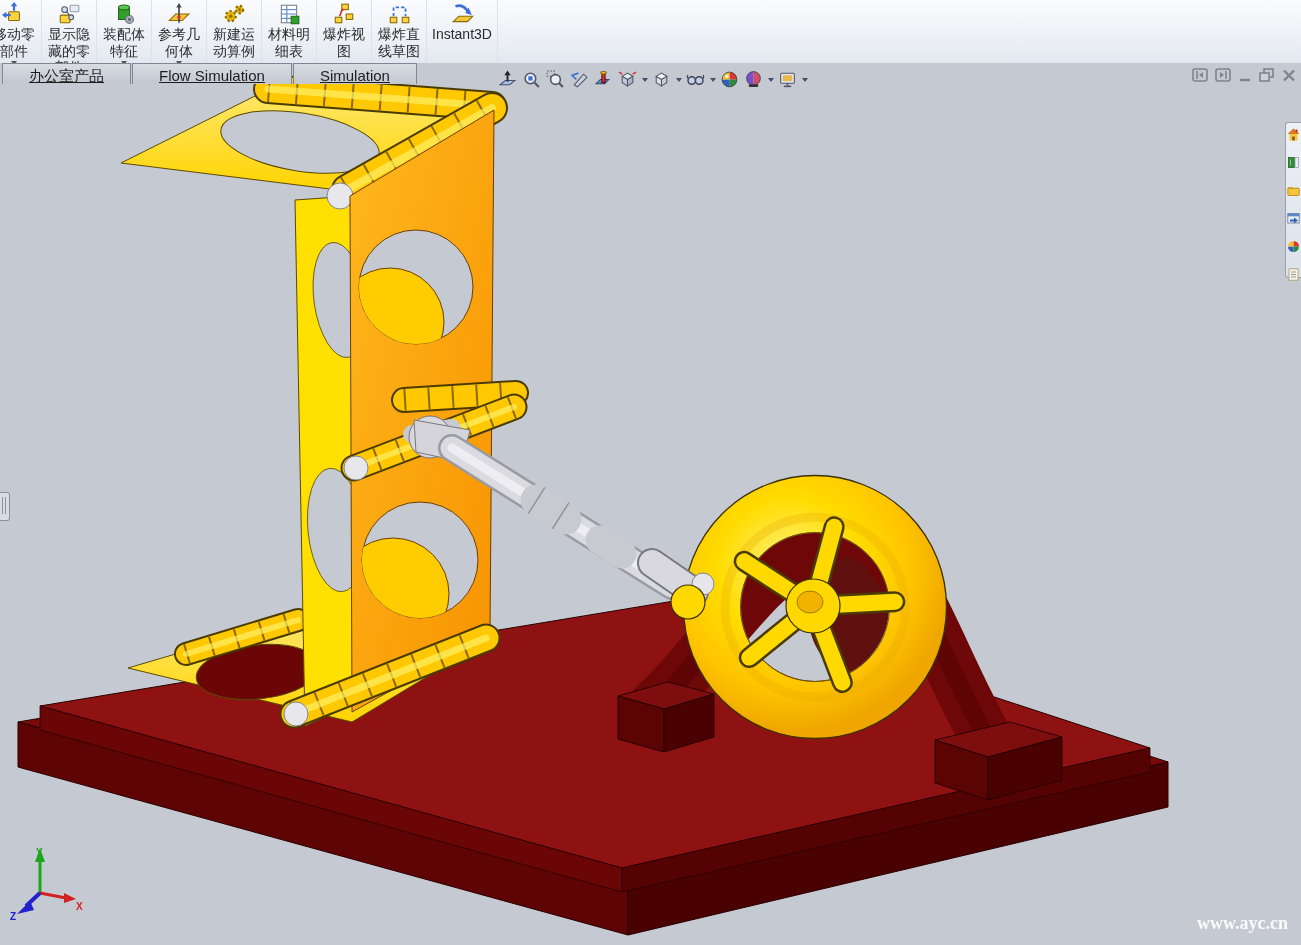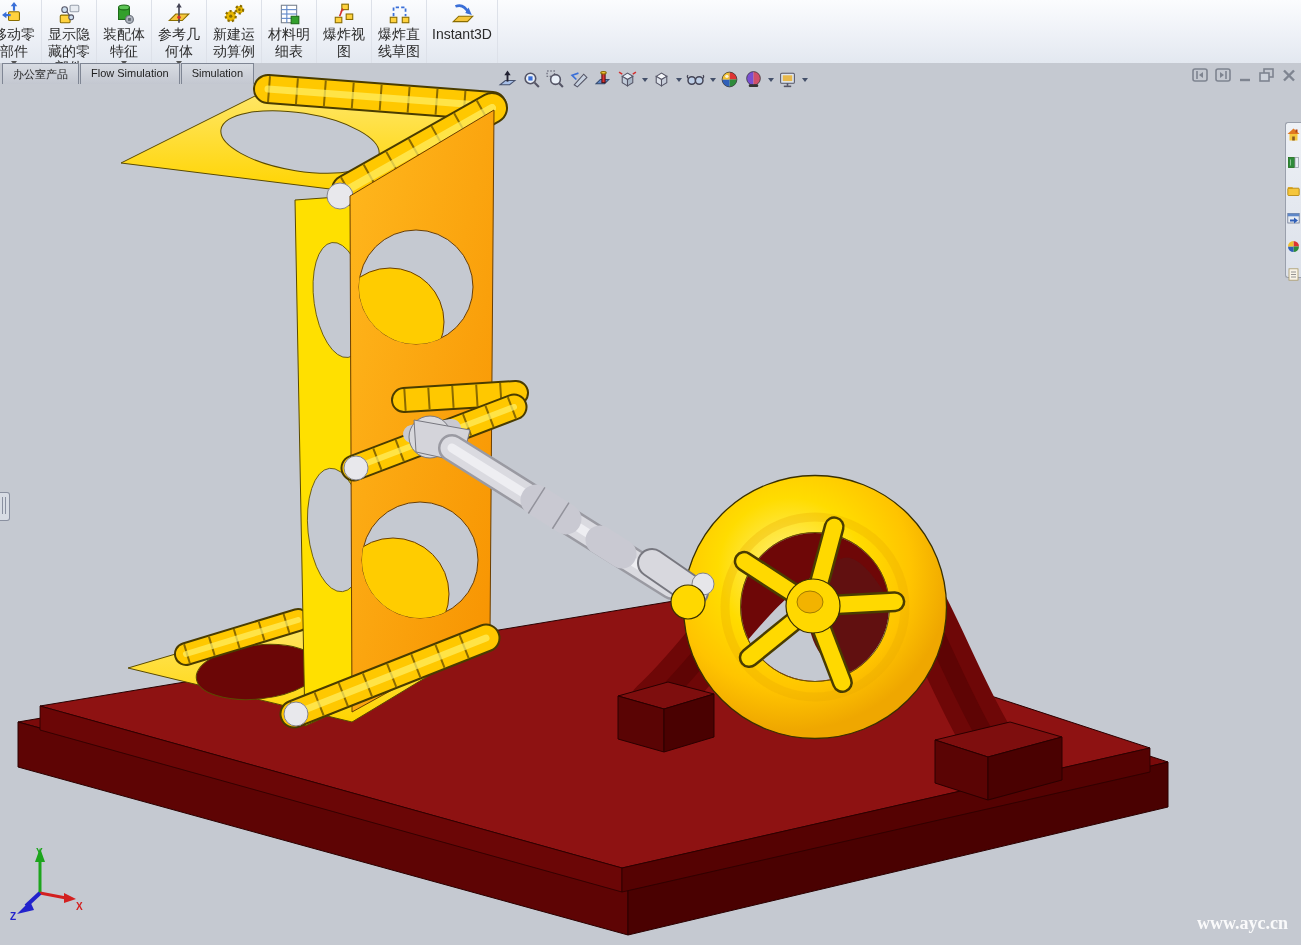--- a/index.html
+++ b/index.html
@@ -13,22 +13,22 @@
   .cm-btn:first-child{margin-left:-13px;}
   .cm-btn .ic{height:24px;display:flex;align-items:center;}
   .cm-label{font-size:14px;line-height:1.18;color:#2b2b2b;text-align:center;white-space:pre-line;}
   .caret{width:0;height:0;border-left:3.5px solid transparent;border-right:3.5px solid transparent;
     border-top:4px solid #555;margin-top:2px;}
   
   .gfx{position:absolute;left:0;top:63px;width:1301px;height:882px;background:#c5c9d1;}
   .scene{position:absolute;left:0;top:0;width:100%;height:100%;}
   
   .tabs{position:absolute;left:2px;top:0;display:flex;height:21px;}
-  .tab{font-size:11px;color:#1e1e1e;padding:3px 10px 0;margin-right:1px;
-    background:linear-gradient(#d8dce3,#c3c7d0);border:1px solid #7f8694;border-bottom:none;}
+  .tab{font-size:15px;color:#1e1e1e;padding:3px 26px 0;margin-right:1px;
+    background:linear-gradient(#d8dce3,#c3c7d0);border:1px solid #7f8694;border-bottom:none;text-decoration:underline;}
   
   .hud{position:absolute;left:497px;top:6px;display:flex;align-items:center;gap:3px;}
   .hud .hbtn{display:flex;align-items:center;padding:1px;border-radius:2px;}
   .hud .caret{margin:0 0 0 1px;border-top-color:#44506a;}
   
   .winctl{position:absolute;right:5px;top:5px;display:flex;gap:7px;align-items:center;}
   .winctl .wbtn{display:flex;align-items:center;}
   
   .taskpane{position:absolute;right:0;top:59px;width:15px;height:150px;
     background:linear-gradient(#eef1f6,#dce1ea);border:1px solid #9aa0ac;border-right:none;

